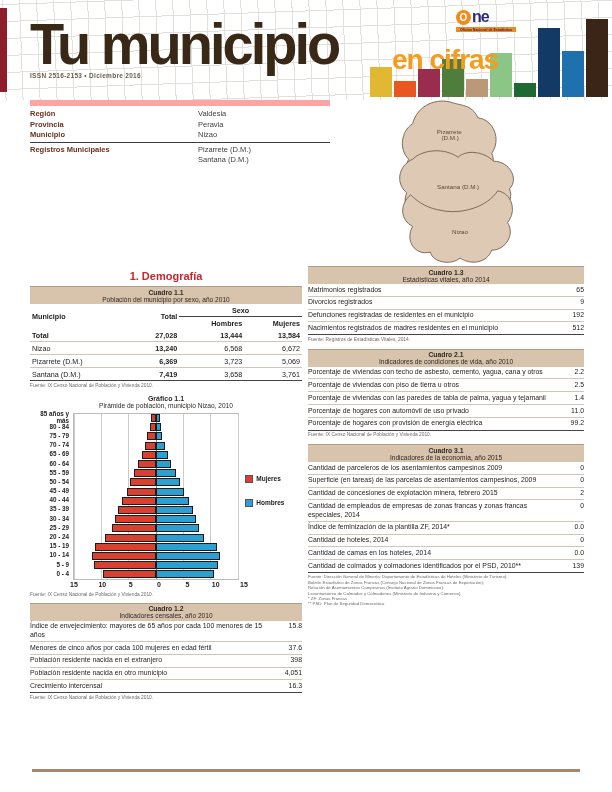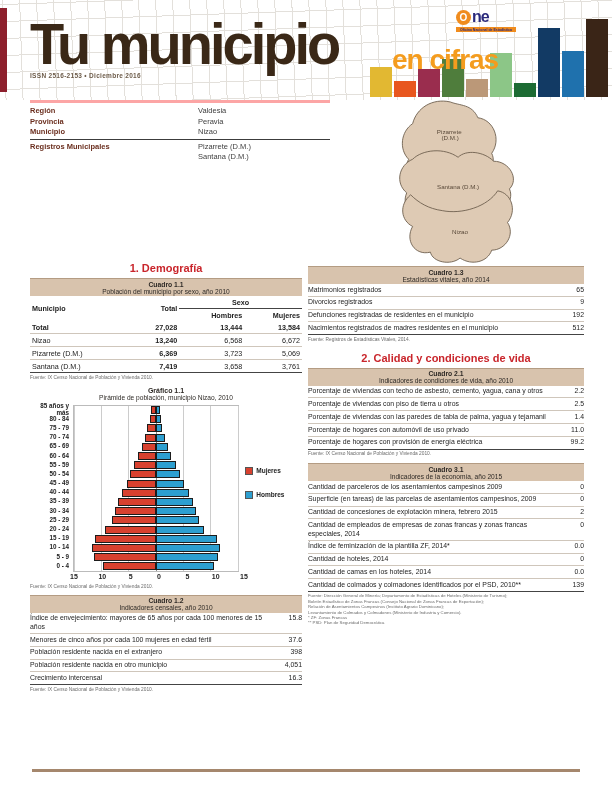--- a/index.html
+++ b/index.html
@@ -33,32 +33,32 @@
     width:15px;height:15px;border-radius:50%;background:#f08c1e;color:#fff;
     font-weight:800;font-size:10px;display:flex;align-items:center;justify-content:center;
   }
   .one-ne{font-size:16px;font-weight:800;color:#2b2a7c;letter-spacing:-1px;margin-left:1px;}
   .one-tag{margin-top:1px;background:#f08c1e;color:#2b2a7c;font-size:3.5px;font-weight:bold;
     padding:0.5px 1px;text-align:center;white-space:nowrap;}
   .header-bars{position:absolute;left:370px;top:0;width:240px;height:97px;
     display:flex;align-items:flex-end;gap:2px;}
   .header-bars .hbar{width:22px;}
   
-  .info-box{position:absolute;left:30px;top:100px;width:300px;border-top:3px solid #fca5a5;padding-top:3px;}
+  .info-box{position:absolute;left:30px;top:100px;width:300px;border-top:6px solid #fca5a5;padding-top:3px;}
   .info-row{display:flex;font-size:7.5px;line-height:10.5px;}
   .info-row .lab{width:168px;font-weight:bold;color:#6b2f1f;}
   .info-row .val{flex:1;color:#3e3e3e;}
   .info-sep{border-bottom:1.2px solid #3c3c3c;margin:1px 0 2px 0;}
   
   .map-wrap{position:absolute;left:366px;top:96px;width:200px;height:168px;}
   .map-label{font-size:6.3px;fill:#5a4a3a;font-family:"Liberation Sans",sans-serif;}
   
   .col-left{position:absolute;left:30px;top:262px;width:272px;}
   .col-right{position:absolute;left:308px;top:266px;width:276px;}
-  .section-head{font-size:11px;font-weight:bold;color:#c9252b;text-align:center;margin:0 0 4px 0;}
+  .section-head{font-size:11px;font-weight:bold;color:#c9252b;text-align:center;margin:8px 0 4px 0;}
   .cuadro{margin-bottom:7px;}
   .cuadro-band{background:#d8c3ad;text-align:center;padding:1.5px 2px;border-top:1px solid #b49c83;}
   .cuadro-band .t1{font-size:6.8px;font-weight:bold;color:#2e2a26;}
   .cuadro-band .t2{font-size:6.6px;color:#2e2a26;}
   .fuente{font-size:4.8px;color:#6b6b6b;margin-top:1.5px;}
   
   .t11{width:100%;border-collapse:collapse;font-size:7.2px;}
   .t11 th,.t11 td{padding:1.5px 2px;}
   .t11 .num{text-align:right;}
   .t11 .sexo{text-align:center;border-bottom:1px solid #444;}
@@ -481,21 +481,20 @@
           <div class="v">192</div>
         </div>
         <div class="kv-row">
           <div class="k">Nacimientos registrados de madres residentes en el municipio</div>
           <div class="v">512</div>
         </div>
       </div>
     <div class="fuente">Fuente: Registros de Estadísticas Vitales, 2014.</div>
   </div>
 
-  <div class="section-head" style="margin-top:10px;">2. Calidad y condiciones de vida</div>
 
   <div class="cuadro">
     <div class="cuadro-band">
       <div class="t1">Cuadro 2.1</div>
       <div class="t2">Indicadores de condiciones de vida, año 2010</div>
     </div>
     <div class="kv-table" id="kv-c21">
         <div class="kv-row">
           <div class="k">Porcentaje de viviendas con techo de asbesto, cemento, yagua, cana y otros</div>
           <div class="v">2.2</div>

